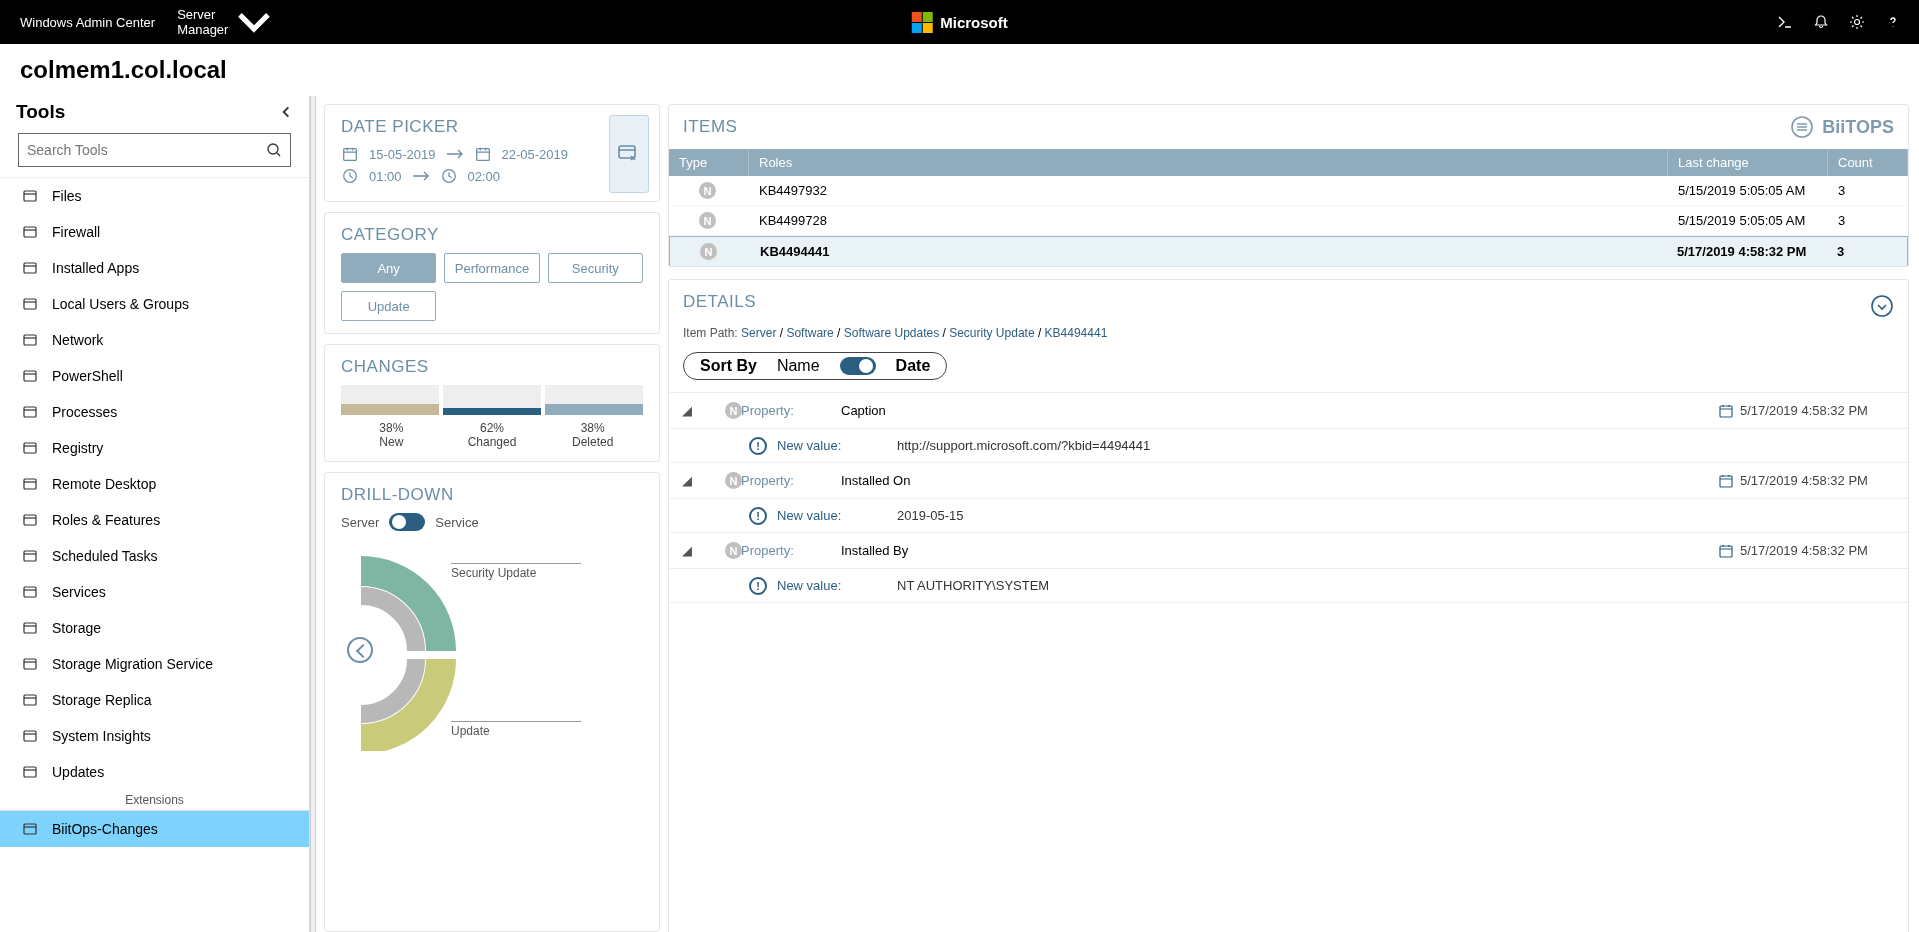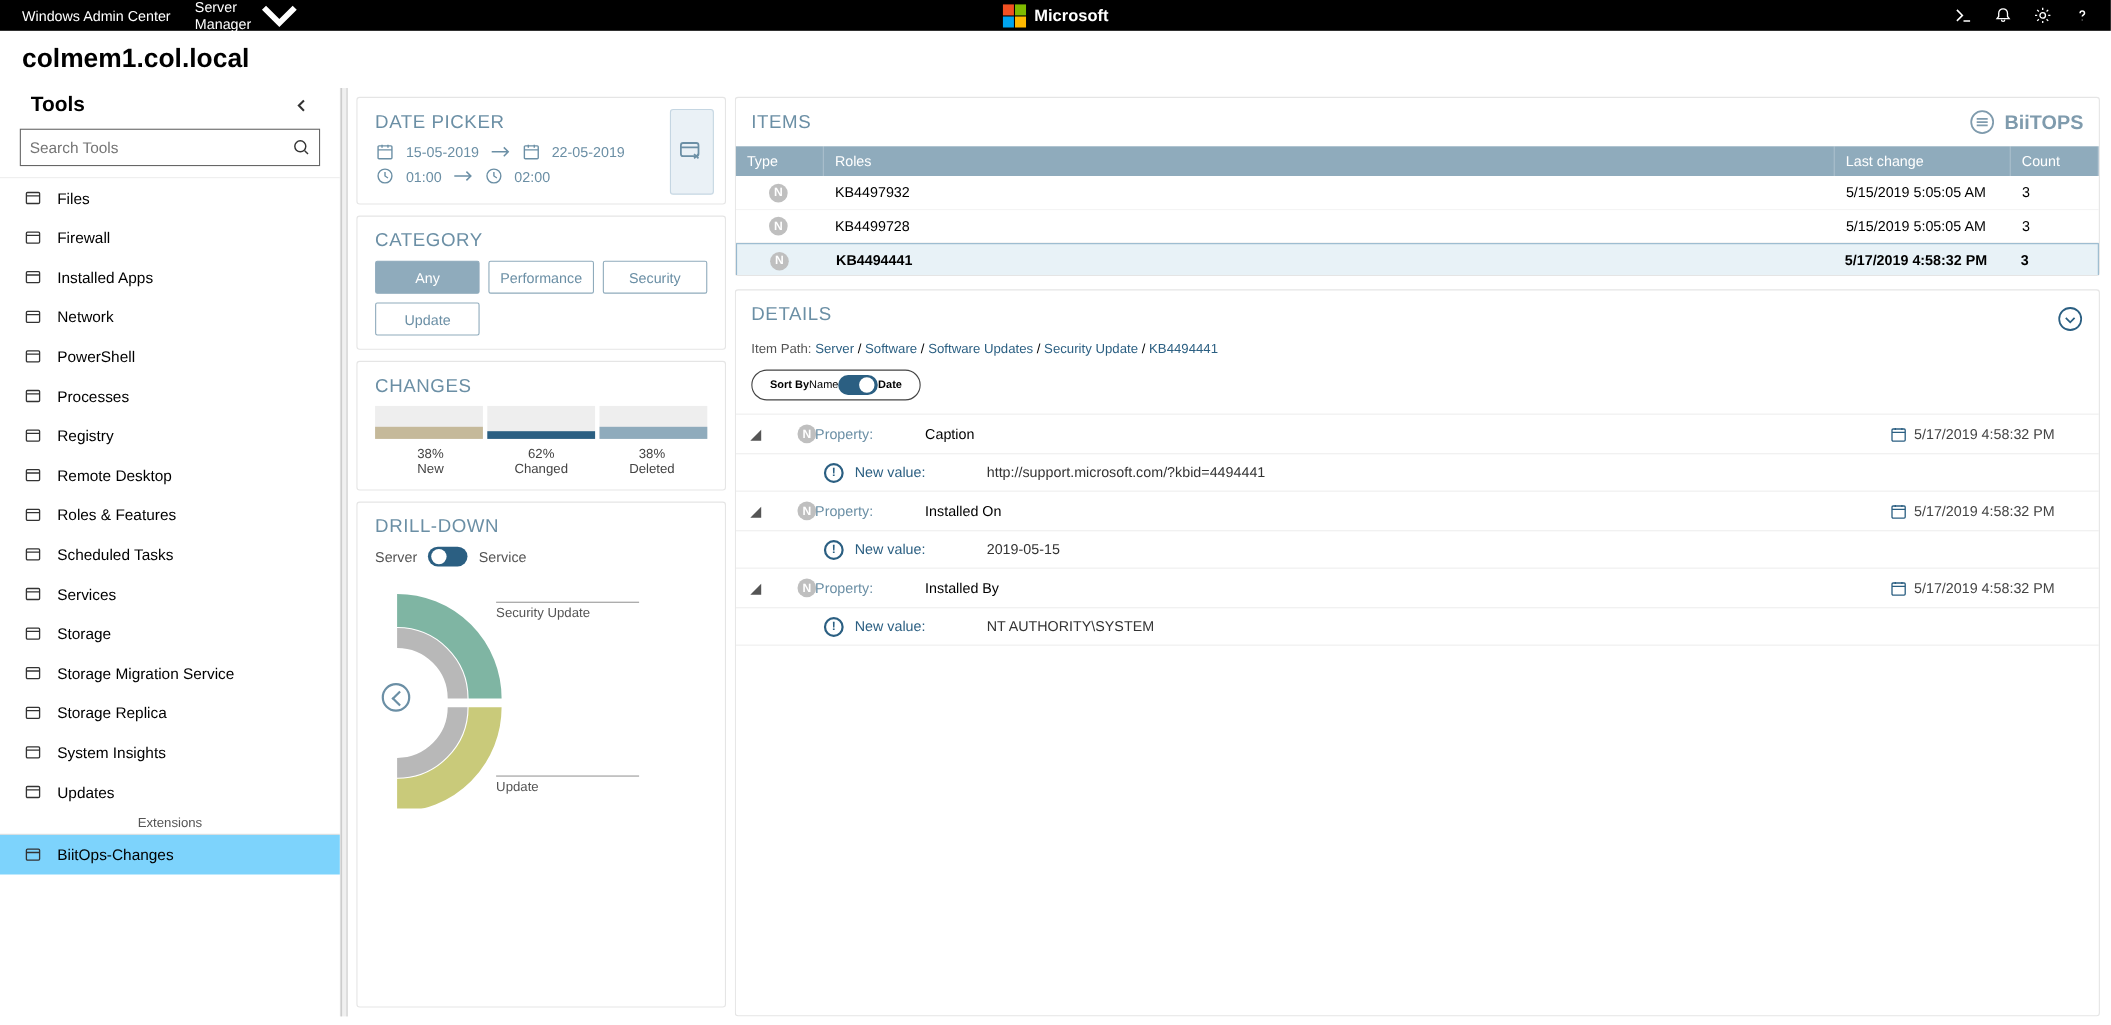--- a/index.html
+++ b/index.html
@@ -1,28 +1,28 @@
 <!DOCTYPE html>
 <html><head>
 <meta charset="utf-8">
 <style>
 * { margin:0; padding:0; box-sizing:border-box; font-family:"Segoe UI",Arial,sans-serif; }
 body { width:1919px; height:932px; overflow:hidden; background:#fff; }
-.topbar { height:28px; background:#000; display:flex; align-items:center; color:#fff; font-size:13px; position:relative; }
+.topbar { height:44px; background:#000; display:flex; align-items:center; color:#fff; font-size:13px; position:relative; }
 .topbar-left { display:flex; align-items:center; gap:22px; padding-left:20px; }
 .topbar-link { cursor:pointer; display:flex; align-items:center; gap:5px; }
 .ms-logo { position:absolute; left:50%; transform:translateX(-50%); display:flex; align-items:center; gap:8px; font-size:15px; font-weight:600;}
 .ms-grid { display:grid; grid-template-columns:10px 10px; grid-template-rows:10px 10px; gap:1px; }
 .ms-grid div:nth-child(1){background:#f25022}.ms-grid div:nth-child(2){background:#7fba00}.ms-grid div:nth-child(3){background:#00a4ef}.ms-grid div:nth-child(4){background:#ffb900}
 .topbar-right { margin-left:auto; display:flex; gap:20px; padding-right:18px; }
 .topbar-right svg { width:16px; height:16px; }
 .titlebar { padding:12px 20px; font-size:24px; font-weight:700; }
 .shell { display:flex; height:calc(100% - 88px); }
 .sidebar { width:310px; border-right:1px solid #ddd; display:flex; flex-direction:column; }
-.tools-hdr { display:flex; align-items:center; justify-content:space-between; padding:5px 28px 10px; font-size:19px; font-weight:700; }
+.tools-hdr { display:flex; align-items:center; justify-content:space-between; padding:5px 16px 10px; font-size:19px; font-weight:700; }
 .searchwrap { padding:0 18px 10px; }
 .searchbox { display:flex; align-items:center; border:1px solid #666; height:34px; padding:0 8px; }
 .searchbox input { flex:1; border:none; outline:none; font-size:14px; }
 .sb-scroll { flex:1; overflow-y:auto; border-top:1px solid #eee; }
 .sb-item { display:flex; align-items:center; gap:14px; padding:10px 22px; font-size:14px; cursor:pointer; }
 .sb-item svg { width:16px; height:16px; flex-shrink:0; }
 .sb-item.selected { background:#7dd3fc; font-weight:400;align-items:flex-end; }
 .ext-sep { font-size:12px; text-align:center; color:#555; padding:3px 0; border-bottom:1px solid #ddd; }
 .vdiv { width:6px; background:#f0f0f0; border-left:1px solid #ccc; border-right:1px solid #ccc; cursor:col-resize; }
 .panelcol { width:352px; padding:8px; display:flex; flex-direction:column; gap:10px; }
@@ -55,21 +55,21 @@
 .c-type{width:80px} .c-item{flex:1} .c-last{width:160px} .c-count{width:80px}
 .tbl-body{max-height:90px;overflow-y:scroll}
 .tbl-row{display:flex;font-size:13px;align-items:center;border-bottom:1px solid #f4f4f4}
 .tbl-row.sel{background:#e8f2f7;font-weight:700;border:1px solid #97b8ce}
 .n-badge{width:17px;height:17px;border-radius:50%;background:#bfbfbf;color:#fff;font-size:11px;font-weight:700;display:inline-flex;align-items:center;justify-content:center;margin-left:20px}
 .det-hdr{display:flex;justify-content:space-between;align-items:center;padding:12px 14px 0}
 .crumbs{font-size:12px;padding:6px 14px}
 .crumbs .lbl{color:#555}
 .crumbs a{color:#2b5f82;text-decoration:none}
 .sortbar{display:flex;align-items:center;justify-content:space-between;padding:6px 14px 12px;gap:20px}
-.sort-pill{border:1px solid #444;border-radius:18px;height:28px;display:flex;align-items:center;padding:0 16px;font-size:10px;font-weight:600}
+.sort-pill{border:1px solid #444;border-radius:18px;height:28px;display:flex;align-items:center;padding:0 16px;gap:20px;font-size:16px;font-weight:600}
 .sort-pill .dim{font-weight:400}
 .search-round{border:1px solid #97b8ce;border-radius:18px;height:30px;width:370px;display:flex;align-items:center;padding:0 14px;}
 .search-round input{flex:1;border:none;outline:none;font-size:13px}
 .detail-rows{border-top:1px solid #eee}
 .det-row{display:flex;align-items:center;font-size:13px;border-bottom:1px solid #eee;height:36px}
 .dr-exp{width:36px;text-align:center;color:#555}
 .dr-n{width:36px}
 .dr-lbl{width:100px;color:#6b8fa5}
 .dr-val{flex:1}
 .dr-ts{width:190px;color:#444;display:flex;align-items:center;gap:6px}
@@ -164,20 +164,27 @@
             <rect x="2" y="3" width="12" height="10" rx="1"></rect>
             <path d="M2 6h12"></path>
           </svg>
           <span>Installed Apps</span>
         </div>
         <div class="sb-item">
           <svg viewBox="0 0 16 16" fill="none" stroke="#333" stroke-width="1.2">
             <rect x="2" y="3" width="12" height="10" rx="1"></rect>
             <path d="M2 6h12"></path>
           </svg>
+          <span>Local Users &amp; Groups</span>
+        </div>
+        <div class="sb-item">
+          <svg viewBox="0 0 16 16" fill="none" stroke="#333" stroke-width="1.2">
+            <rect x="2" y="3" width="12" height="10" rx="1"></rect>
+            <path d="M2 6h12"></path>
+          </svg>
           <span>Network</span>
         </div>
         <div class="sb-item">
           <svg viewBox="0 0 16 16" fill="none" stroke="#333" stroke-width="1.2">
             <rect x="2" y="3" width="12" height="10" rx="1"></rect>
             <path d="M2 6h12"></path>
           </svg>
           <span>PowerShell</span>
         </div>
         <div class="sb-item">

